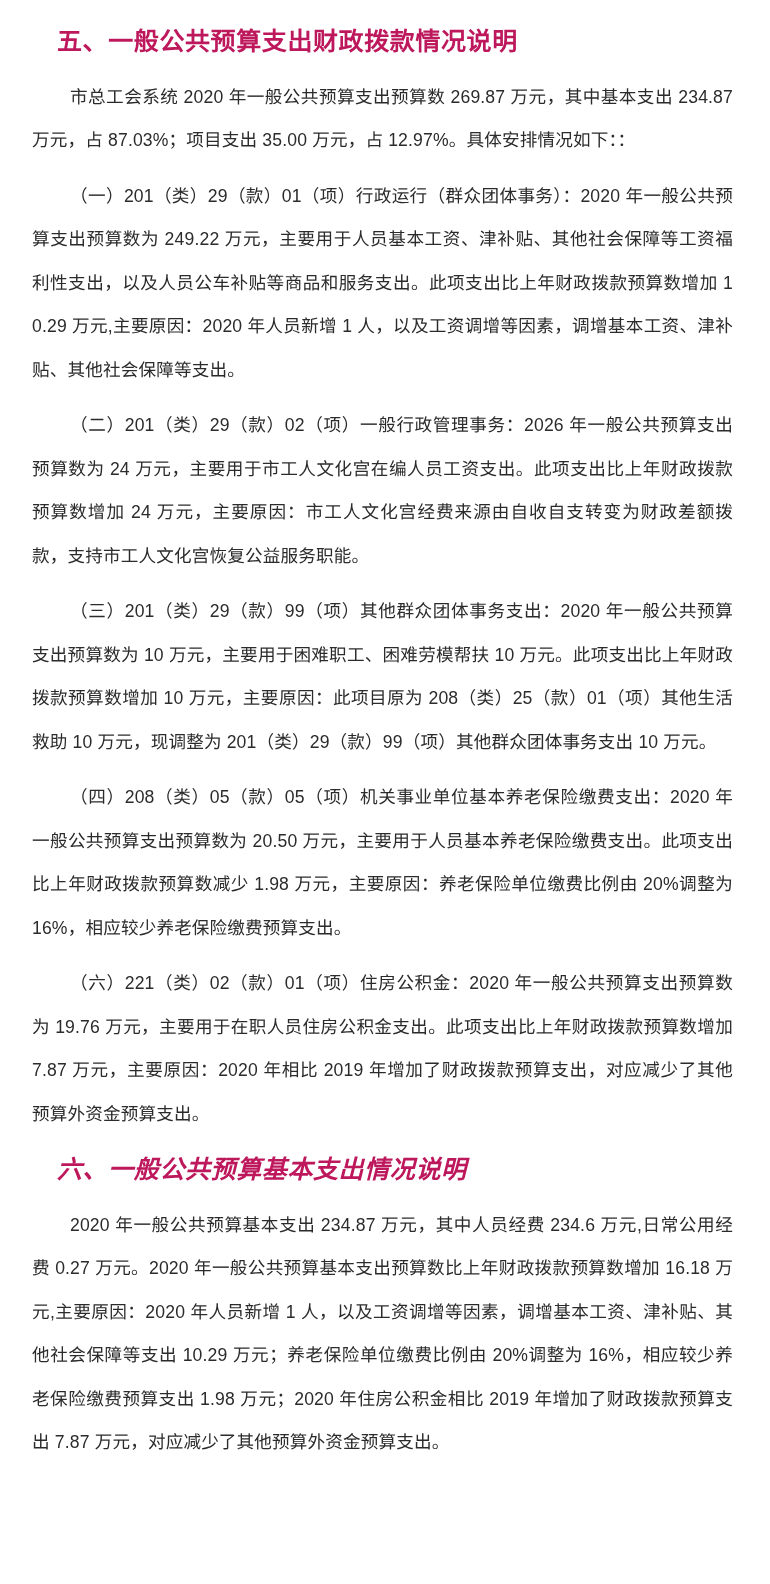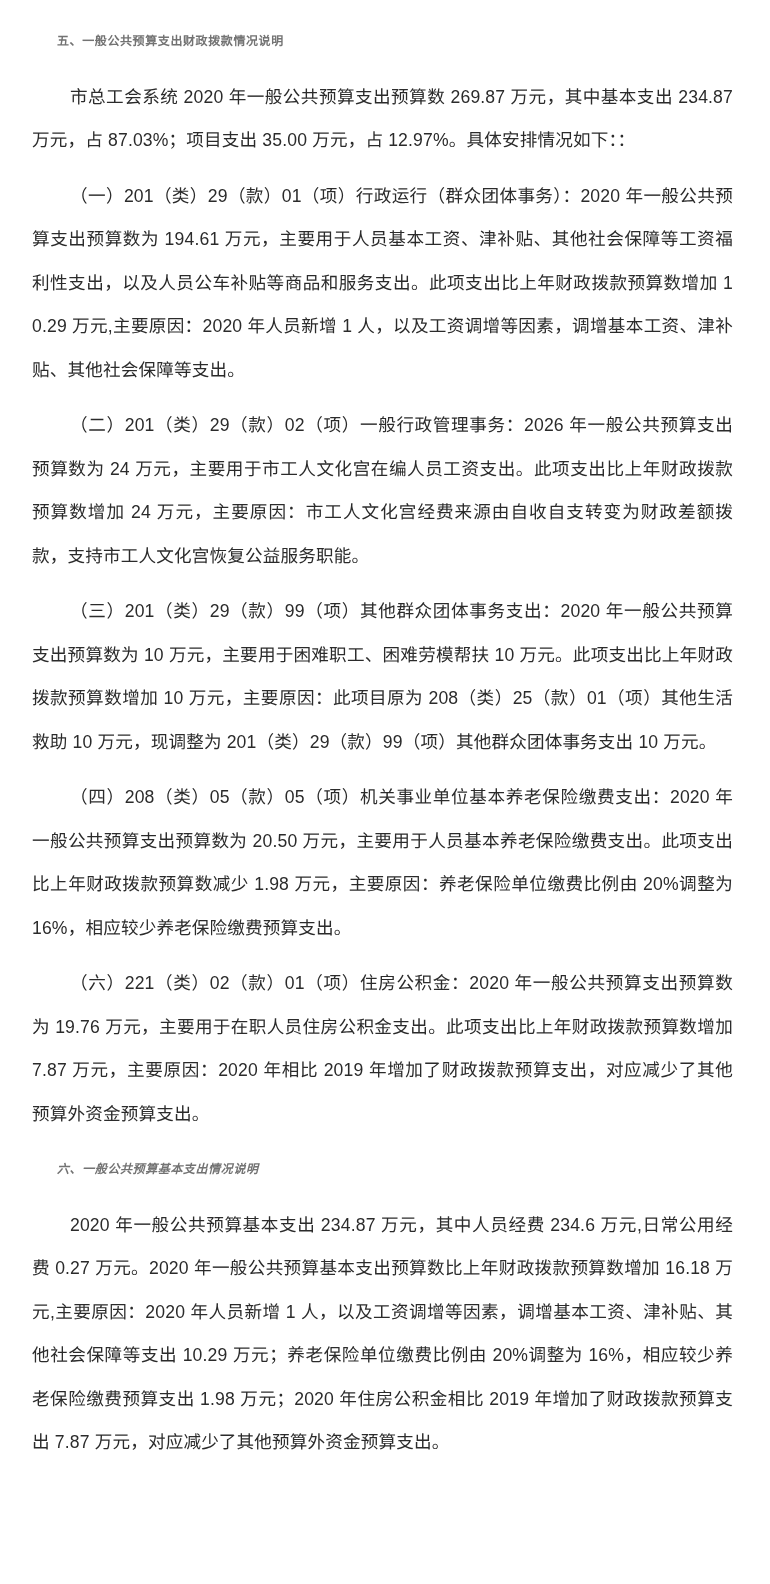--- a/index.html
+++ b/index.html
@@ -24,24 +24,24 @@
     background: #ffffff;
   }
   .doc-body {
     width: 725px;
   }
   h2.section-heading {
     margin: 0;
     padding: 0;
     font-family: "Liberation Serif", "DejaVu Serif", serif;
     font-weight: bold;
-    font-size: 12px;
+    font-size: 25px;
     line-height: 43.5px;
     letter-spacing: 0.6px;
-    color: #737373;
+    color: #be185d;
     text-indent: 37px;
     white-space: nowrap;
   }
   h2.section-heading.heading-six {
     text-indent: 37px;
     font-style: italic;
   }
   p.para {
     margin: 12px;
     padding: 0;
@@ -58,21 +58,21 @@
 </head>
 <body>
 
 <div class="page">
   <div class="doc-body">
 
     <h2 class="section-heading">五、一般公共预算支出财政拨款情况说明</h2>
 
     <p class="para">市总工会系统 2020 年一般公共预算支出预算数 269.87 万元，其中基本支出 234.87 万元，占 87.03%；项目支出 35.00 万元，占 12.97%。具体安排情况如下：：</p>
 
-    <p class="para">（一）201（类）29（款）01（项）行政运行（群众团体事务）：2020 年一般公共预算支出预算数为 194.61 万元，主要用于人员基本工资、津补贴、其他社会保障等工资福利性支出，以及人员公车补贴等商品和服务支出。此项支出比上年财政拨款预算数增加 10.29 万元,主要原因：2020 年人员新增 1 人，以及工资调增等因素，调增基本工资、津补贴、其他社会保障等支出。</p>
+    <p class="para">（一）201（类）29（款）01（项）行政运行（群众团体事务）：2020 年一般公共预算支出预算数为 249.22 万元，主要用于人员基本工资、津补贴、其他社会保障等工资福利性支出，以及人员公车补贴等商品和服务支出。此项支出比上年财政拨款预算数增加 10.29 万元,主要原因：2020 年人员新增 1 人，以及工资调增等因素，调增基本工资、津补贴、其他社会保障等支出。</p>
 
     <p class="para">（二）201（类）29（款）02（项）一般行政管理事务：2026 年一般公共预算支出预算数为 24 万元，主要用于市工人文化宫在编人员工资支出。此项支出比上年财政拨款预算数增加 24 万元，主要原因：市工人文化宫经费来源由自收自支转变为财政差额拨款，支持市工人文化宫恢复公益服务职能。</p>
 
     <p class="para">（三）201（类）29（款）99（项）其他群众团体事务支出：2020 年一般公共预算支出预算数为 10 万元，主要用于困难职工、困难劳模帮扶 10 万元。此项支出比上年财政拨款预算数增加 10 万元，主要原因：此项目原为 208（类）25（款）01（项）其他生活救助 10 万元，现调整为 201（类）29（款）99（项）其他群众团体事务支出 10 万元。</p>
 
     <p class="para">（四）208（类）05（款）05（项）机关事业单位基本养老保险缴费支出：2020 年一般公共预算支出预算数为 20.50 万元，主要用于人员基本养老保险缴费支出。此项支出比上年财政拨款预算数减少 1.98 万元，主要原因：养老保险单位缴费比例由 20%调整为 16%，相应较少养老保险缴费预算支出。</p>
 
 
     <p class="para">（六）221（类）02（款）01（项）住房公积金：2020 年一般公共预算支出预算数为 19.76 万元，主要用于在职人员住房公积金支出。此项支出比上年财政拨款预算数增加 7.87 万元，主要原因：2020 年相比 2019 年增加了财政拨款预算支出，对应减少了其他预算外资金预算支出。</p>
 

